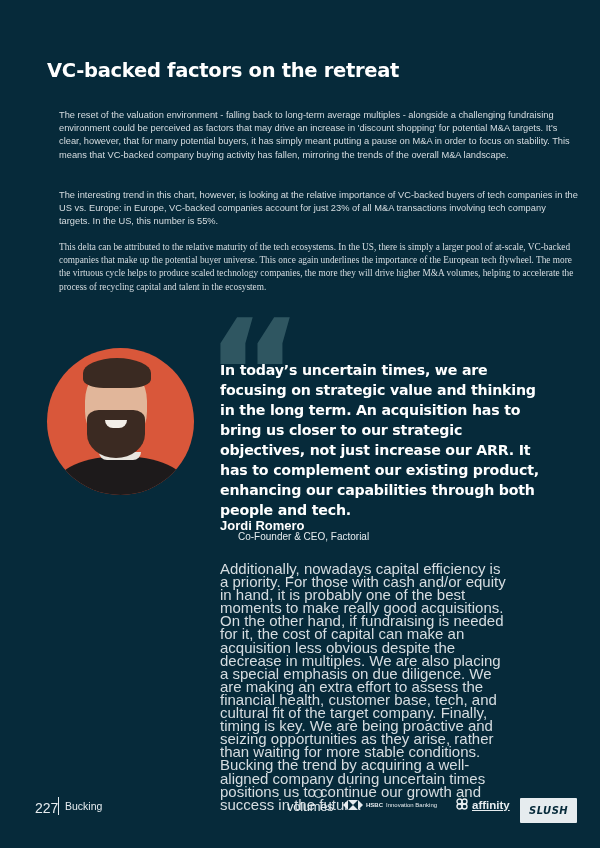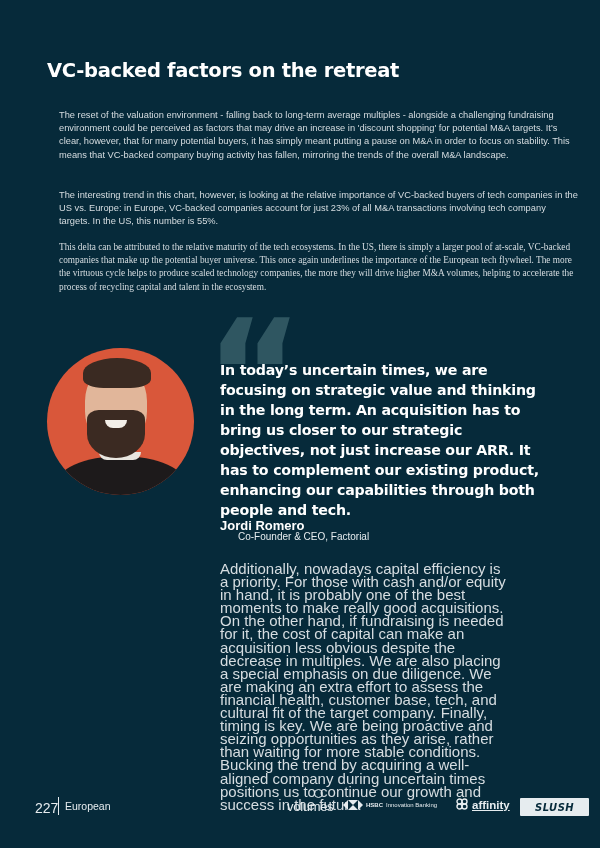--- a/index.html
+++ b/index.html
@@ -218,22 +218,22 @@
       left: 456px;
       top: 3px;
       font-size: 11.5px;
       font-weight: bold;
       gap: 4px;
       text-decoration: underline;
     }
     .logo-slush {
       left: 520px;
       top: 3px;
-      padding: 0 15px;
-      height: 18px;
+      padding: 0 9px;
+      height: 25px;
       background: #e6ecef;
       color: #062a3a;
       font-family: "DejaVu Sans", sans-serif;
       font-size: 10px;
       font-weight: bold;
       font-style: italic;
       letter-spacing: 0.5px;
       border-radius: 1px;
     }
   </style>
@@ -262,21 +262,21 @@
   <p class="quote-text">In today’s uncertain times, we are focusing on strategic value and thinking in the long term. An acquisition has to bring us closer to our strategic objectives, not just increase our ARR. It has to complement our existing product, enhancing our capabilities through both people and tech.</p>
 
   <div class="author-name">Jordi Romero</div>
   <div class="author-role">Co-Founder &amp; CEO, Factorial</div>
 
   <p class="quote-body">Additionally, nowadays capital efficiency is a priority. For those with cash and/or equity in hand, it is probably one of the best moments to make really good acquisitions. On the other hand, if fundraising is needed for it, the cost of capital can make an acquisition less obvious despite the decrease in multiples. We are also placing a special emphasis on due diligence. We are making an extra effort to assess the financial health, customer base, tech, and cultural fit of the target company. Finally, timing is key. We are being proactive and seizing opportunities as they arise, rather than waiting for more stable conditions. Bucking the trend by acquiring a well-aligned company during uncertain times positions us to continue our growth and success in the future.</p>
 
   <div class="footer">
     <span class="page-num">227</span>
     <span class="footer-divider"></span>
-    <span class="section-name">European</span>
+    <span class="section-name">Bucking</span>
 
     <div class="logo logo-orrick">
       <span class="o-ring"></span>
       <span class="txt">volumes</span>
     </div>
 
     <div class="logo logo-hsbc">
       <span class="hsbc-hex">
         <svg width="20" height="10" viewBox="0 0 20 10">
           <polygon points="0,5 5,0 15,0 20,5 15,10 5,10" fill="#e6ecef"></polygon>

